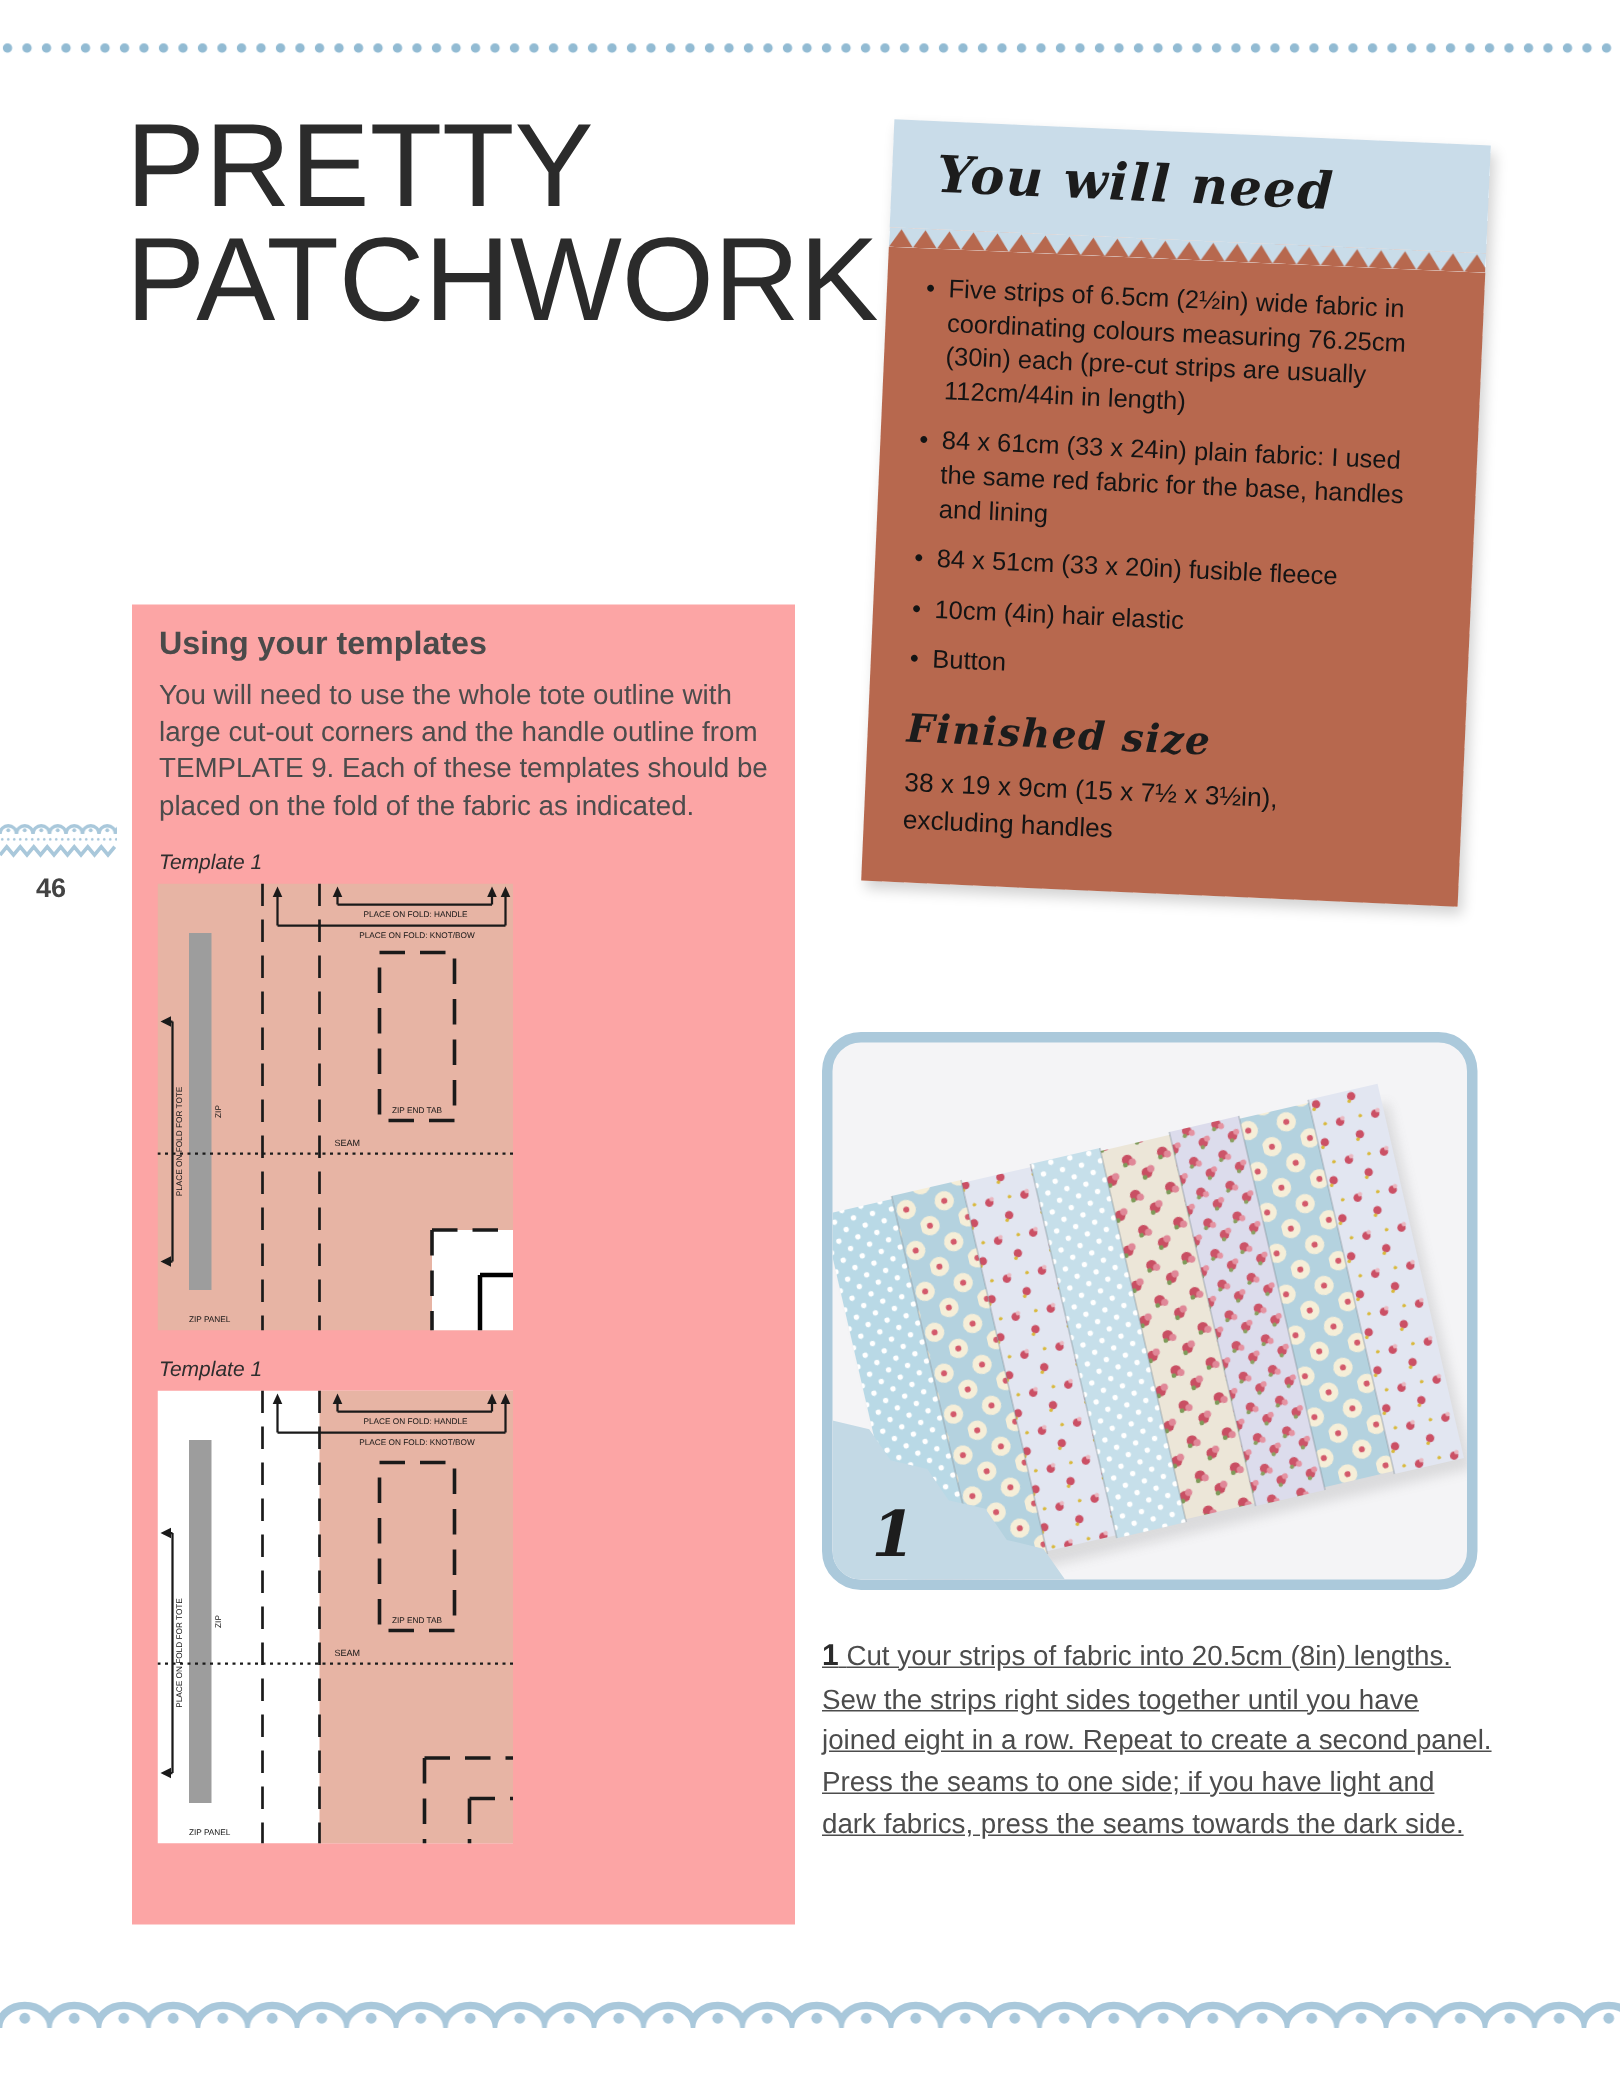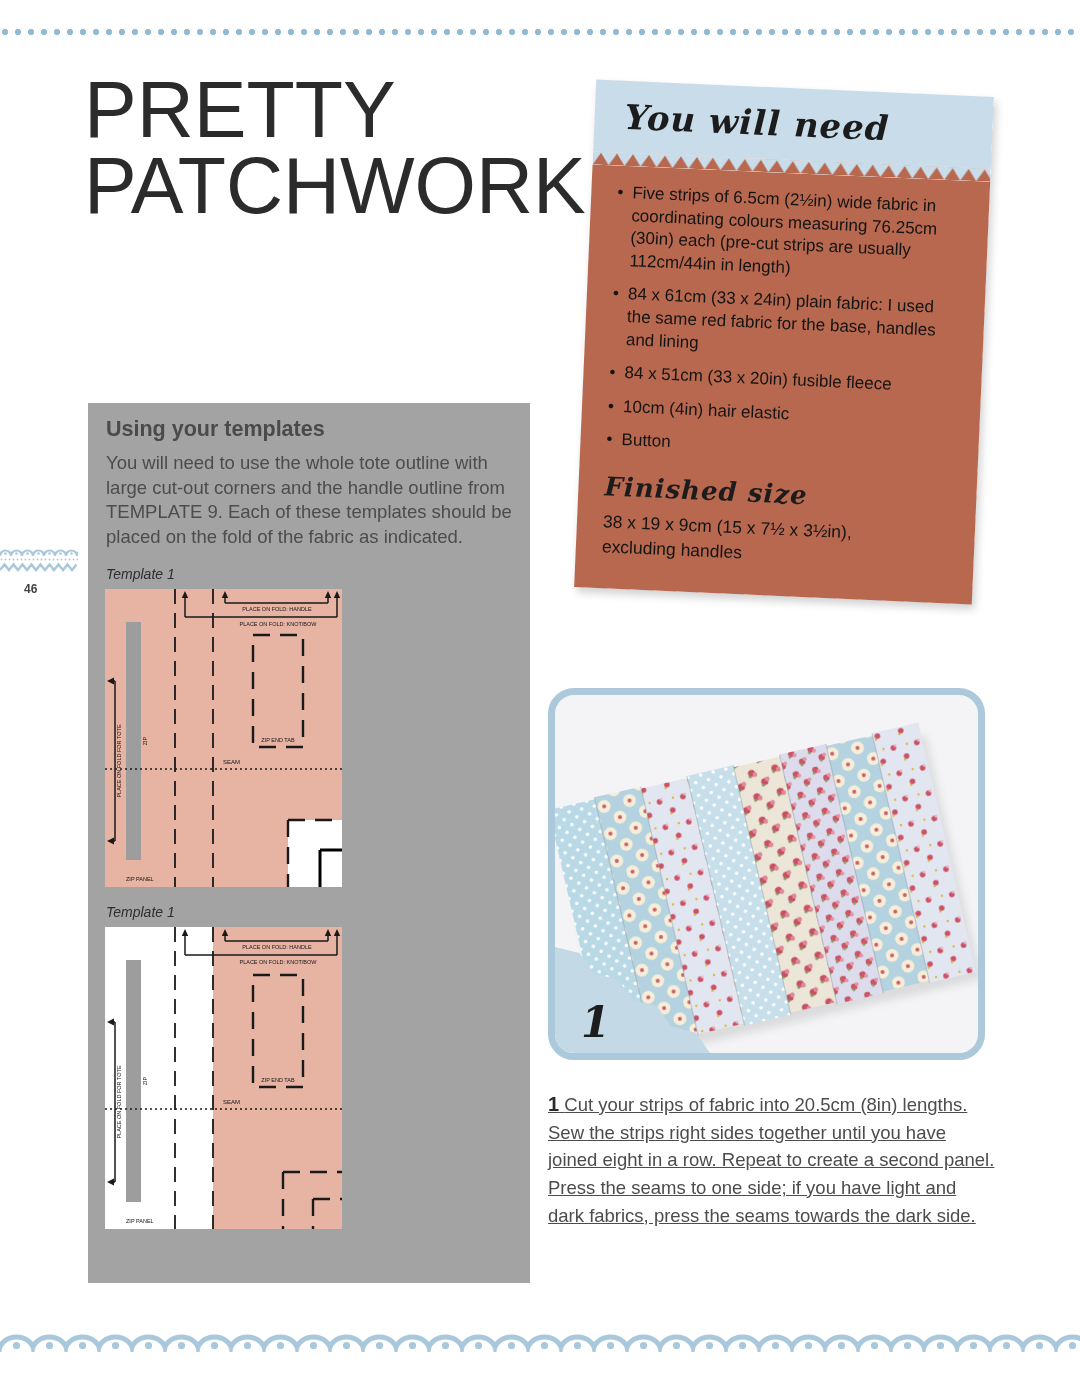--- a/index.html
+++ b/index.html
@@ -26,21 +26,21 @@
   .ywn-header .script{font-size:34px;}
   .ywn-zig{display:block;}
   .ywn-body{background:#b7684e;padding:16px 26px 30px 26px;color:#141414;font-size:17px;}
   .ywn-body ul{list-style:none;margin:0;padding:0;}
   .ywn-body li{position:relative;padding-left:15px;margin:0 0 11px 0;line-height:1.33;}
   .ywn-body li::before{content:"\2022";position:absolute;left:0;top:0;}
   .fin-head{font-size:26px;margin-top:20px;}
   .fin-text{font-size:17.5px;line-height:1.4;margin-top:8px;max-width:300px;}
 
   
-  .panel{position:absolute;left:88px;top:403px;width:442px;height:880px;background:#a3a3a3;}
+  .panel{position:absolute;left:88px;top:403px;width:442px;height:880px;background:#fca5a5;}
   .panel h2{margin:14px 0 0 18px;font-size:21.5px;font-weight:700;color:#4a4a4a;}
   .panel .body{margin:9px 18px 0 18px;font-size:18.5px;line-height:1.33;color:#4c4c4c;}
   .tmpl-label{margin:17px 0 7px 18px;font-size:14px;color:#2e2e2e;font-style:italic;}
   svg.diagram{display:block;margin-left:17px;}
   svg.diagram text{font-family:"Liberation Sans",sans-serif;font-size:6px;fill:#151515;}
   svg.diagram .tiny{font-size:5.5px;}
   .dash{stroke:#1a1a1a;stroke-width:1.8;stroke-dasharray:15 9;}
   .dashB{stroke:#1a1a1a;stroke-width:2.4;stroke-dasharray:17 10;fill:none;}
   .dotln{stroke:#1a1a1a;stroke-width:1.5;stroke-dasharray:2 3;}
   .brk{stroke:#1a1a1a;stroke-width:1.5;fill:none;}
@@ -51,21 +51,21 @@
   .photo svg{display:block;}
   .photo-num{font-family:"DejaVu Serif",serif;font-style:italic;font-weight:bold;}
 
   
   .step{position:absolute;left:548px;top:1070px;width:447px;font-size:18.5px;line-height:1.5;
         color:#4c4c4c;text-decoration:underline;}
   .step .num{font-weight:700;color:#2b2b2b;font-size:20px;}
 
   
   .lace{position:absolute;left:0;top:546px;}
-  .pagenum{position:absolute;left:24px;top:582px;font-size:12px;font-weight:700;color:#434343;}
+  .pagenum{position:absolute;left:24px;top:582px;font-size:18px;font-weight:700;color:#434343;}
 
   
   .scallop{position:absolute;left:0;top:1332px;}
 </style>
 </head>
 <body>
 
 <div id="page">
 
   <div class="dots-top"></div>

